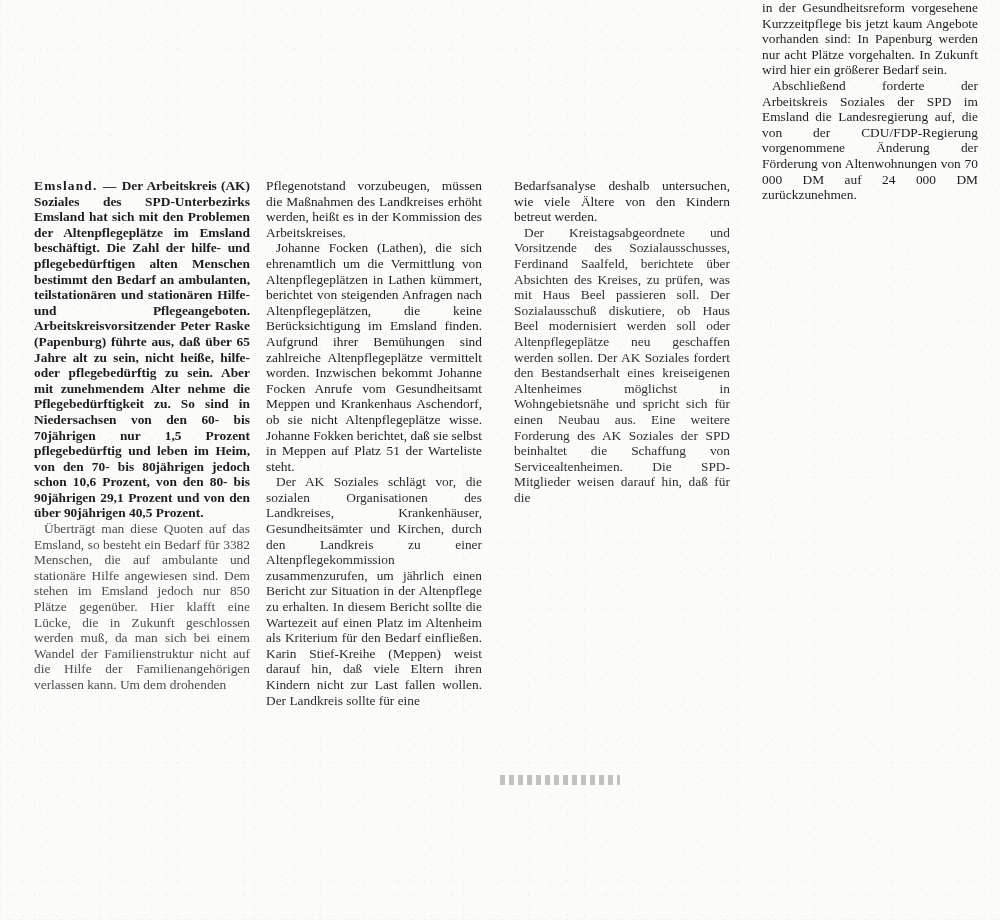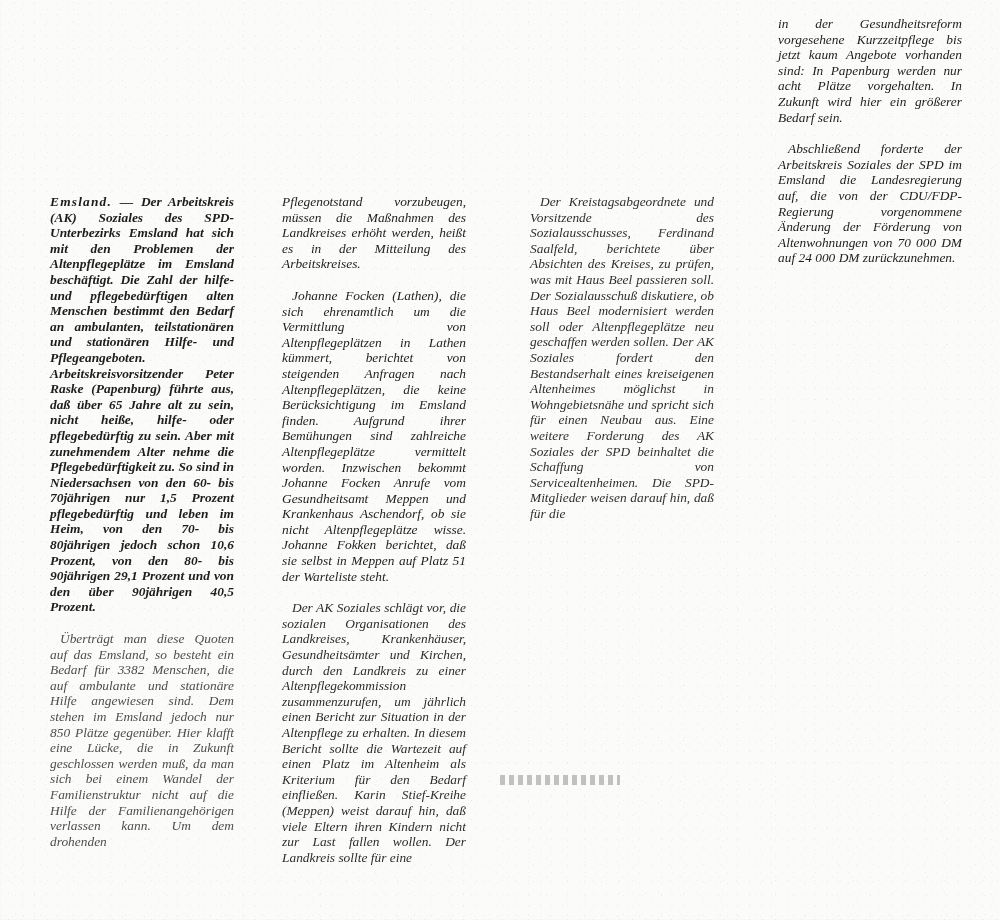--- a/index.html
+++ b/index.html
@@ -66,23 +66,22 @@
     top: 0;
     width: 216px;
     font-size: 13.4px;
     line-height: 15.6px;
     text-align: justify;
     text-justify: inter-word;
     hyphens: manual;
     color: #1d1d1d;
   }
   .col p {
-    margin: 16px;
+    margin: 0;
     text-indent: 10px;
-    font-style: italic;
   }
   .col p.first { text-indent: 0; }
   .col1 { left: 20px; }
   .col2 { left: 252px; }
   .col3 { left: 500px; }
   .col4 { left: 748px; top: -178px; height: 918px; }
 
   
   .col4 .inner { padding-top: 0; }
 
@@ -130,26 +129,27 @@
 
 
   <div class="columns">
 
     <div class="col col1">
       <p class="first bold-block"><span class="lead-dateline">Emsland. —</span><span> Der Arbeitskreis (AK) Soziales des SPD-Unterbezirks Emsland hat sich mit den Problemen der Altenpflegeplätze im Emsland beschäftigt. Die Zahl der hilfe- und pflegebedürftigen alten Menschen bestimmt den Bedarf an ambulanten, teilstationären und stationären Hilfe- und Pflegeangeboten. Arbeitskreisvorsitzender Peter Raske (Papenburg) führte aus, daß über 65 Jahre alt zu sein, nicht heiße, hilfe- oder pflegebedürftig zu sein. Aber mit zunehmendem Alter nehme die Pflegebedürftigkeit zu. So sind in Niedersachsen von den 60- bis 70jährigen nur 1,5 Prozent pflegebedürftig und leben im Heim, von den 70- bis 80jährigen jedoch schon 10,6 Prozent, von den 80- bis 90jährigen 29,1 Prozent und von den über 90jährigen 40,5 Prozent.</span></p>
       <p class="tail2">Überträgt man diese Quoten auf das Emsland, so besteht ein Bedarf für 3382 Menschen, die auf ambulante und stationäre Hilfe angewiesen sind. Dem stehen im Emsland jedoch nur 850 Plätze gegenüber. Hier klafft eine Lücke, die in Zukunft geschlossen werden muß, da man sich bei einem Wandel der Familienstruktur nicht auf die Hilfe der Familienangehörigen verlassen kann. Um dem drohenden</p>
     </div>
 
     <div class="col col2">
-      <p class="first">Pflegenotstand vorzubeugen, müssen die Maßnahmen des Landkreises erhöht werden, heißt es in der Mitteilung des Arbeitskreises.</p>
+      <p class="first">Pflegenotstand vorzubeugen, müssen die Maßnahmen des Landkreises erhöht werden, heißt es in der Kommission des Arbeitskreises.</p>
       <p>Johanne Focken (Lathen), die sich ehrenamtlich um die Vermittlung von Altenpflegeplätzen in Lathen kümmert, berichtet von steigenden Anfragen nach Altenpflegeplätzen, die keine Berücksichtigung im Emsland finden. Aufgrund ihrer Bemühungen sind zahlreiche Altenpflegeplätze vermittelt worden. Inzwischen bekommt Johanne Focken Anrufe vom Gesundheitsamt Meppen und Krankenhaus Aschendorf, ob sie nicht Altenpflegeplätze wisse. Johanne Fokken berichtet, daß sie selbst in Meppen auf Platz 51 der Warteliste steht.</p>
       <p class="faded">Der AK Soziales schlägt vor, die sozialen Organisationen des Landkreises, Krankenhäuser, Gesundheitsämter und Kirchen, durch den Landkreis zu einer Altenpflegekommission zusammenzurufen, um jährlich einen Bericht zur Situation in der Altenpflege zu erhalten. In diesem Bericht sollte die Wartezeit auf einen Platz im Altenheim als Kriterium für den Bedarf einfließen. Karin Stief-Kreihe (Meppen) weist darauf hin, daß viele Eltern ihren Kindern nicht zur Last fallen wollen. Der Landkreis sollte für eine</p>
     </div>
 
     <div class="col col3">
+      <p class="first">Bedarfsanalyse deshalb untersuchen, wie viele Ältere von den Kindern betreut werden.</p>
       <p class="faded">Der Kreistagsabgeordnete und Vorsitzende des Sozialausschusses, Ferdinand Saalfeld, berichtete über Absichten des Kreises, zu prüfen, was mit Haus Beel passieren soll. Der Sozialausschuß diskutiere, ob Haus Beel modernisiert werden soll oder Altenpflegeplätze neu geschaffen werden sollen. Der AK Soziales fordert den Bestandserhalt eines kreiseigenen Altenheimes möglichst in Wohngebietsnähe und spricht sich für einen Neubau aus. Eine weitere Forderung des AK Soziales der SPD beinhaltet die Schaffung von Servicealtenheimen. Die SPD-Mitglieder weisen darauf hin, daß für die</p>
     </div>
 
     <div class="col col4">
       <div class="inner">
         <p class="first">in der Gesundheitsreform vorgesehene Kurzzeitpflege bis jetzt kaum Angebote vorhanden sind: In Papenburg werden nur acht Plätze vorgehalten. In Zukunft wird hier ein größerer Bedarf sein.</p>
         <p>Abschließend forderte der Arbeitskreis Soziales der SPD im Emsland die Landesregierung auf, die von der CDU/FDP-Regierung vorgenommene Änderung der Förderung von Altenwohnungen von 70 000 DM auf 24 000 DM zurückzunehmen.</p>
       </div>
     </div>
 

